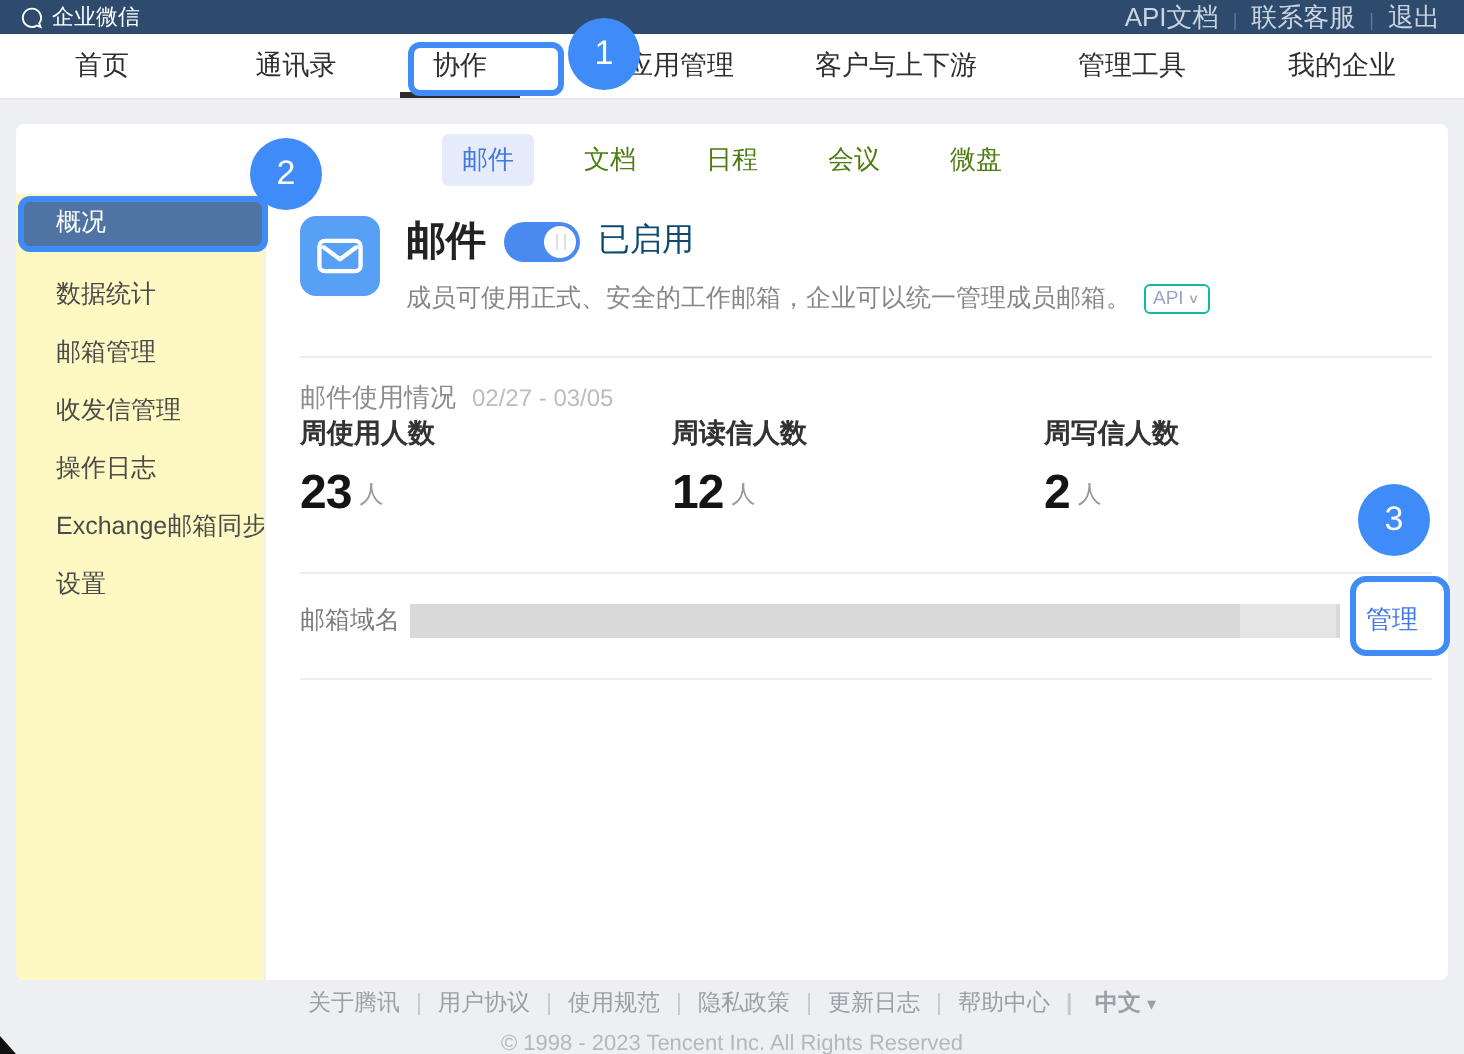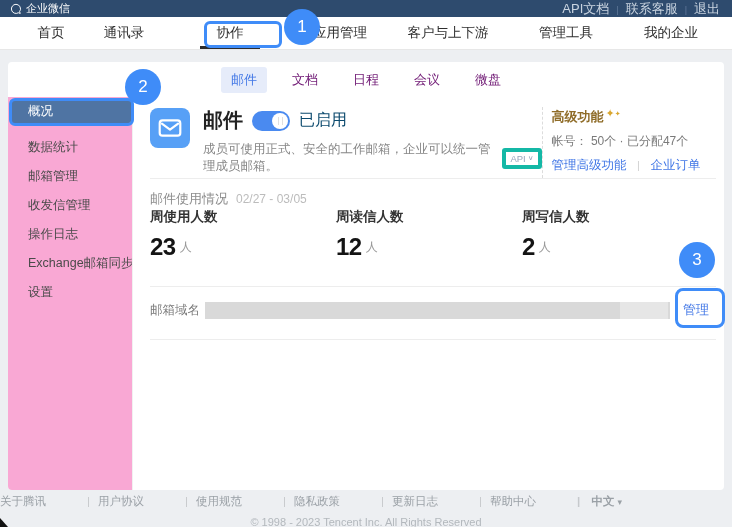--- a/index.html
+++ b/index.html
@@ -16,45 +16,45 @@
   .topbar-links a + a::before { content:"|"; color:#61789a; margin:0 7px; font-size:9px; }
 
   
   .mainnav { position:relative; height:33px; background:#fff; border-bottom:1px solid #e7e7e7; }
   .mainnav .nav-item { position:absolute; top:0; height:32px; line-height:32px; transform:translateX(-50%); font-size:13.5px; color:#2e2e2e; cursor:pointer; white-space:nowrap; }
   .nav-underline { position:absolute; left:200px; top:29px; width:60px; height:3px; background:#2c2c2c; }
 
   
   .card { position:absolute; left:8px; top:62px; width:716px; height:428px; background:#fff; border-radius:4px; }
   .tabs { height:35px; display:flex; align-items:center; justify-content:center; gap:15px; }
-  .tab { font-size:13px; color:#701a75; padding:4px 10px; border-radius:3px; cursor:pointer; white-space:nowrap; }
+  .tab { font-size:13px; color:#4d7c0f; padding:4px 10px; border-radius:3px; cursor:pointer; white-space:nowrap; }
   .tab.active { background:#e6ecfa; color:#4277e6; }
   .card-body { display:flex; height:393px; }
 
   
-  .sidebar { width:125px; background:#f9a8d4; border-right:1px solid #f1f1f1; border-radius:0 0 0 4px; }
+  .sidebar { width:125px; background:#fef9c3; border-right:1px solid #f1f1f1; border-radius:0 0 0 4px; }
   .sidebar ul { list-style:none; }
   .side-item { height:29px; line-height:29px; padding-left:20px; font-size:12.5px; color:#4a4a4a; cursor:pointer; white-space:nowrap; overflow:hidden; }
   .side-item.active { height:23px; line-height:23px; margin:3px 1px 10px 2px; padding-left:18px; background:#4f74a3; color:#fff; border-radius:2px; }
 
   
   .content { flex:1; padding-left:17px; padding-right:8px; }
   .divider { border:none; border-top:1px solid #ededed; }
 
   .app-header { display:flex; padding-top:10px; height:81px; }
   .mail-icon { width:40px; height:40px; border-radius:8px; background:#57a0f6; display:flex; align-items:center; justify-content:center; flex:none; margin-top:1px; }
   .app-info { margin-left:13px; }
   .title-row { display:flex; align-items:center; gap:9px; }
   .app-title { font-size:20px; font-weight:bold; color:#222; }
   .toggle { position:relative; width:38px; height:20px; border-radius:10px; background:#4a8af0; cursor:pointer; flex:none; }
   .toggle .knob { position:absolute; right:2px; top:2px; width:16px; height:16px; border-radius:8px; background:#fff;
       background-image:repeating-linear-gradient(90deg, transparent 0 3px, #dfdfdf 3px 4px); background-size:10px 8px; background-position:3px 4px; background-repeat:no-repeat; }
   .app-status { font-size:16px; color:#0c4a6e; }
   .desc-row { margin-top:7px; font-size:12.5px; color:#878787; display:flex; align-items:center; }
-  .api-pill { margin-left:6px; font-size:9.5px; color:#98a6bd; border:4px solid #14b8a6; border-radius:3px; padding:1px 4px; cursor:pointer; display:inline-flex; align-items:center; gap:2px; }
+  .api-pill { margin-left:6px; font-size:9.5px; color:#98a6bd; border:1px solid #14b8a6; border-radius:3px; padding:1px 4px; cursor:pointer; display:inline-flex; align-items:center; gap:2px; }
   .api-pill .chev { font-size:8px; transform:scaleY(.8); }
 
   .premium { margin-left:auto; width:208px; border-left:1px dashed #dcdcdc; padding-left:9px; padding-top:1px; }
   .premium-title { font-size:13px; font-weight:bold; color:#8f6c28; display:flex; align-items:flex-start; gap:2px; }
   .sparkle { color:#d9a62e; font-size:11px; line-height:11px; }
   .sparkle.small { font-size:7px; margin-left:-2px; }
   .premium-accounts { margin-top:7px; font-size:12px; color:#7a7a7a; }
   .premium-links { margin-top:7px; font-size:12.5px; }
   .premium-links a, .link { color:#4277e6; text-decoration:none; cursor:pointer; }
   .premium-links .sep { color:#d0d0d0; margin:0 7px; font-size:11px; }
@@ -71,21 +71,21 @@
   .stat-unit { font-size:12px; color:#9a9a9a; margin-left:4px; }
 
   .domain-row { display:flex; align-items:center; padding:14px 0 20px; }
   .domain-label { font-size:12.5px; color:#7a7a7a; width:55px; flex:none; }
   .domain-bar { position:relative; width:465px; height:17px; background:#d9d9d9; flex:none; }
   .domain-bar .lighter { position:absolute; right:2px; top:0; width:48px; height:17px; background:#e6e6e6; }
   .manage-link { margin-left:13px; font-size:13px; }
 
   
   .footer { position:absolute; left:0; top:494px; width:732px; text-align:center; }
-  .footer-links { font-size:11.5px; color:#9aa0a6; display:flex; justify-content:flex-start; align-items:center;gap:33px; }
+  .footer-links { font-size:11.5px; color:#9aa0a6; display:flex; justify-content:center; align-items:center; }
   .footer-links a { color:#9aa0a6; text-decoration:none; cursor:pointer; }
   .footer-links a + a::before, .footer-lang::before { content:"|"; color:#c6c9cc; margin:0 8px; }
   .footer-lang { color:#9aa0a6; cursor:pointer;font-weight:bold; }
   .footer-lang .caret { font-size:9px; margin-left:3px; }
   .copyright { margin-top:7px; font-size:11px; color:#b3b8bd; }
 
   
   .ann-box { position:absolute; border:3px solid #3f8cf8; border-radius:6px; z-index:9; pointer-events:none; }
   .ann-box.b1 { left:204px; top:21px; width:78px; height:27px; }
   .ann-box.b2 { left:9px; top:98px; width:125px; height:28px; }
@@ -113,21 +113,21 @@
     </div>
     <div class="topbar-links">
       <a>API文档</a>
       <a>联系客服</a>
       <a>退出</a>
     </div>
   </header>
 
   <nav class="mainnav">
     <span class="nav-item" style="left:51px">首页</span>
-    <span class="nav-item" style="left:124px">通讯录</span>
+    <span class="nav-item" style="left:148px">通讯录</span>
     <span class="nav-item" style="left:230px">协作</span>
     <span class="nav-item" style="left:340px">应用管理</span>
     <span class="nav-item" style="left:448px">客户与上下游</span>
     <span class="nav-item" style="left:566px">管理工具</span>
     <span class="nav-item" style="left:671px">我的企业</span>
     <div class="nav-underline"></div>
   </nav>
 
   <div class="card">
 
@@ -171,33 +171,20 @@
               <span class="app-status">已启用</span>
             </div>
             <div class="desc-row">
               <span>成员可使用正式、安全的工作邮箱，企业可以统一管理成员邮箱。</span>
               <span class="api-pill">
                 <span>API</span>
                 <span class="chev">∨</span>
               </span>
             </div>
           </div>
-          <div class="premium">
-            <div class="premium-title">
-              <span>高级功能</span>
-              <span class="sparkle">✦</span>
-              <span class="sparkle small">✦</span>
-            </div>
-            <div class="premium-accounts">帐号： 50个 · 已分配47个</div>
-            <div class="premium-links">
-              <a>管理高级功能</a>
-              <span class="sep">|</span>
-              <a>企业订单</a>
-            </div>
-          </div>
         </section>
 
         <hr class="divider">
 
         <section class="usage">
           <div class="usage-title-row">
             <span class="usage-title">邮件使用情况</span>
             <span class="usage-period">02/27 - 03/05</span>
           </div>
           <div class="stats">

